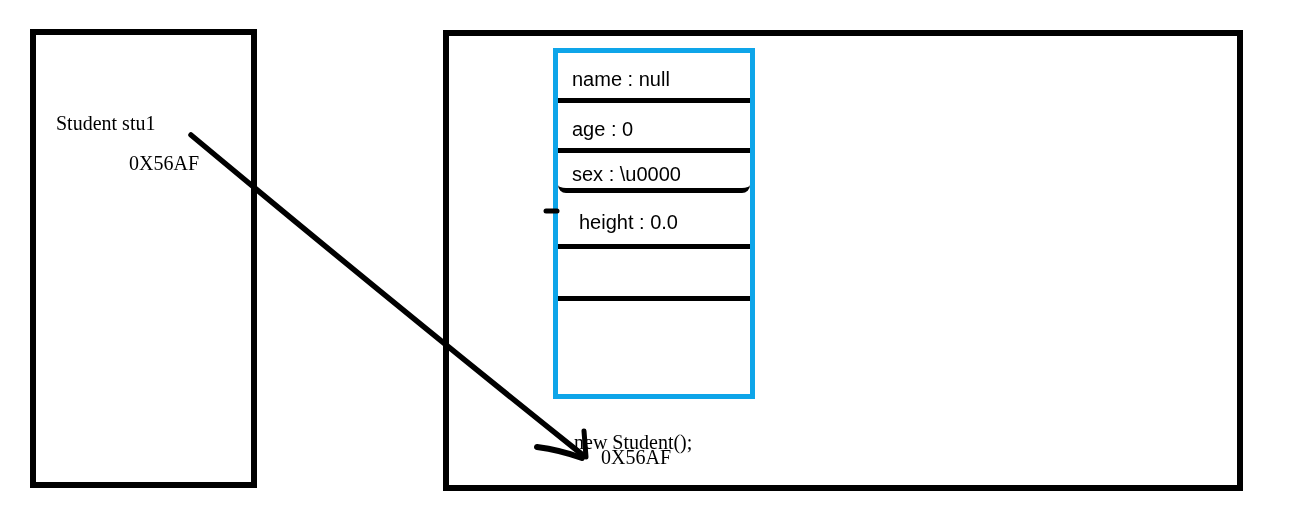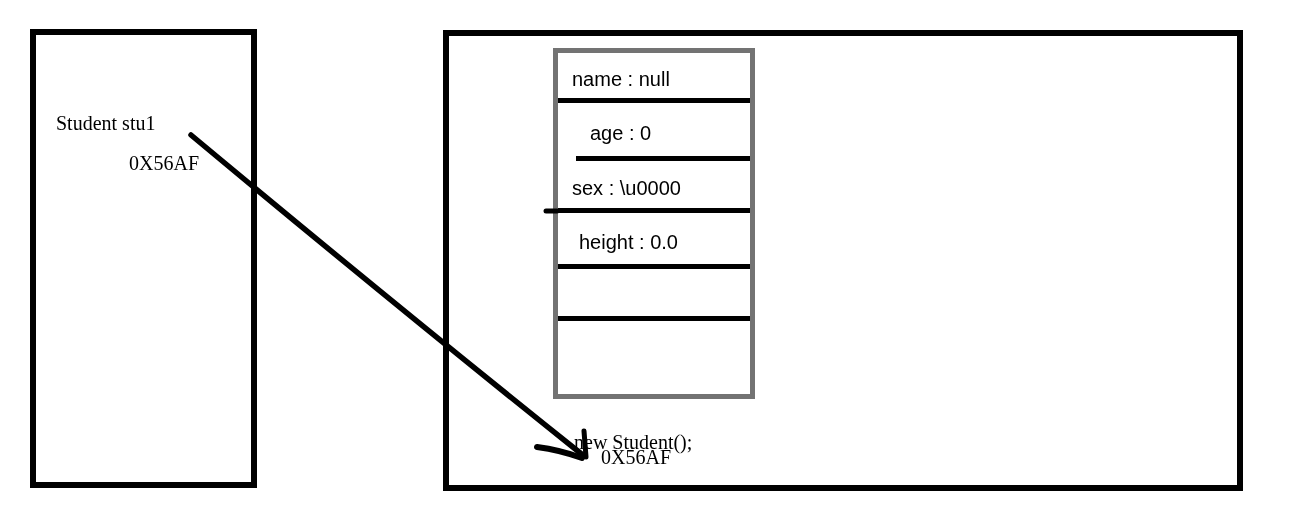--- a/index.html
+++ b/index.html
@@ -45,36 +45,36 @@
   .var-addr    { left: 129px; top: 151px; }
   .ctor-label  { left: 574px; top: 430px; }
   .obj-addr    { left: 601px; top: 445px; }
 
   .object-table {
     position: absolute;
     left: 553px;
     top: 48px;
     width: 202px;
     height: 351px;
-    border: 5px solid #737373;
+    border: 5px solid #0ea5e9;
     box-sizing: border-box;
     background: #ffffff;
   }
   .field-row {
     box-sizing: border-box;
     border-bottom: 5px solid #000000;
     display: flex;
     align-items: center;
     padding: 8px 0 0 14px;
     font-size: 20px;
     white-space: pre;
   }
   .field-row:nth-child(1) { height: 50px; }
-  .field-row:nth-child(2) { height: 58px; margin-left: 18px; }
-  .field-row:nth-child(3) { height: 52px; }
+  .field-row:nth-child(2) { height: 50px; }
+  .field-row:nth-child(3) { height: 40px; border-radius: 8px; }
   .field-row:nth-child(4) { height: 56px; padding-left: 21px; }
   .field-row:nth-child(5) { height: 52px; }
   .field-row:nth-child(6) { height: 69px; border-bottom: none; }
 
   .arrow-overlay {
     position: absolute;
     left: 0;
     top: 0;
     width: 1293px;
     height: 514px;

